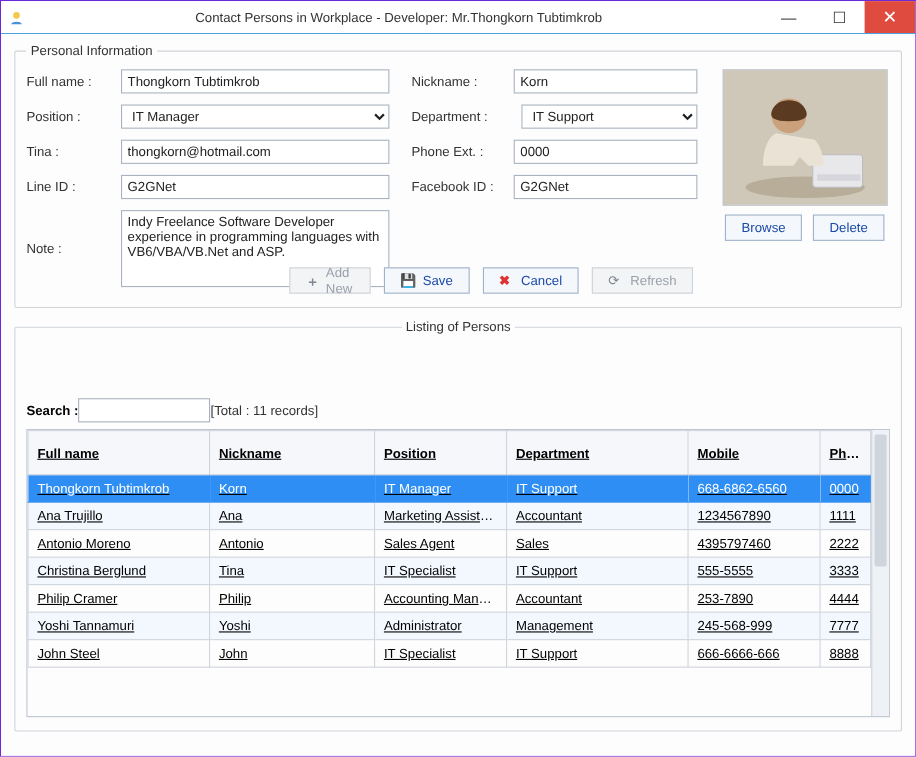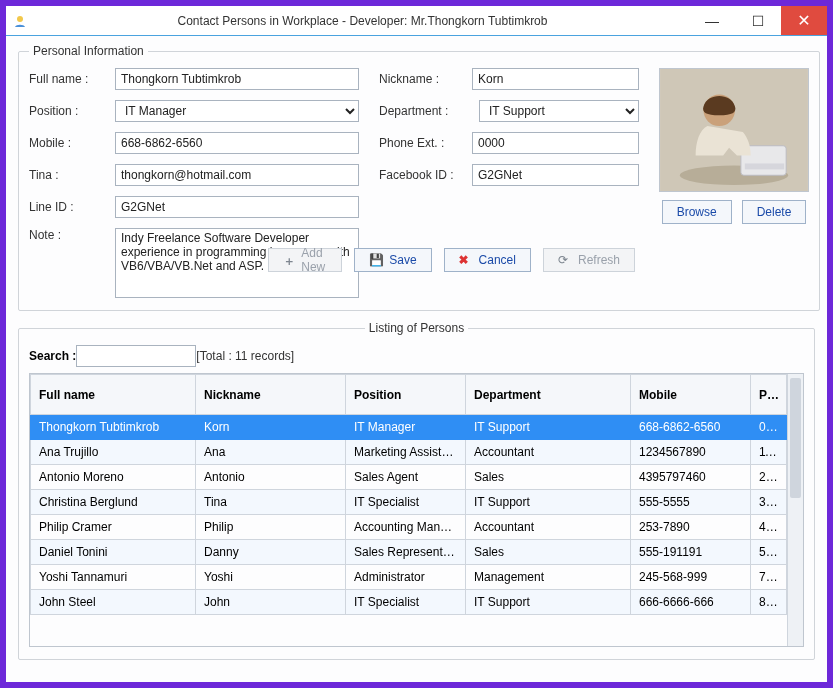--- a/index.html
+++ b/index.html
@@ -1,19 +1,19 @@
 <!DOCTYPE html>
 <html><head>
 <meta charset="utf-8">
 <style>
   * { box-sizing: border-box; font-family: Tahoma, Arial, sans-serif; font-size: 12px; }
   body { margin: 0; background: #fff; }
 
   .window {
-    width: 833px; height: 688px; border: 6px solid #6d28d9; display: flex; flex-direction: column;
+    width: 833px; height: 688px; border: 1px solid #6d28d9; display: flex; flex-direction: column;
     background: #fff;
   }
   .titlebar {
     height: 30px; background: #fff; border-bottom: 1px solid #4aa3df;
     display: flex; align-items: center; padding: 0 0 0 6px;
   }
   .titlebar .app-icon { width: 16px; height: 16px; margin-right: 8px; }
   .titlebar .title { flex: 1; text-align: center; color: #333; }
   .titlebar .winbtns { display: flex; height: 100%; }
   .titlebar .winbtn {
@@ -60,26 +60,26 @@
     color: #1a4aa8; display: inline-flex; align-items: center; gap: 6px; cursor: pointer;
   }
   .btn.disabled { color: #9aa1ab; border-color: #cdd3da; background: #f3f4f6; cursor: default; }
   .btn .ic { width: 14px; height: 14px; display:inline-block; }
 
   .action-row {
     display: flex; gap: 12px; justify-content: flex-end; margin-top: 6px; padding-right: 4px;
   }
 
   .listing legend { color:#333;text-align:center; }
-  .searchbar { display:flex; align-items:center; gap: 0; padding: 0 0 6px 0; }
+  .searchbar { display:flex; align-items:center; gap: 0; padding: 0 0 6px 0; margin-top: 48px; }
   .searchbar label { font-weight: bold; }
   .searchbar input { width: 120px; height: 22px; border:1px solid #a9b3bf; padding:2px 5px; }
   .total { color:#333; }
 
-  .grid-wrap { border:1px solid #bfc6cf; height: 290px; overflow:hidden; display:flex; }
+  .grid-wrap { border:1px solid #bfc6cf; height: 290px; overflow:hidden; display:flex;text-decoration:underline; }
   table.grid { border-collapse: collapse; width: 100%; table-layout: fixed; }
   table.grid th, table.grid td {
     border: 1px solid #cfd5dd; padding: 5px 8px; text-align: left; font-size: 12px;
     white-space: nowrap; overflow: hidden; text-overflow: ellipsis;
   }
   table.grid th { background: #f5f7fa; font-weight: bold; height: 40px; }
   table.grid tbody tr:nth-child(even) td { background: #f3f8fe; }
   table.grid tbody tr.selected td { background: #2f8ef4; color: #fff; border-color:#2f8ef4; }
   .grid-scroll { width: 16px; background: #eef1f5; border-left:1px solid #cfd5dd; position:relative; }
   .grid-scroll .thumb { position:absolute; top:4px; left:2px; right:2px; height:120px; background:#cfd5dd; border-radius:2px; }
@@ -120,32 +120,28 @@
             <label>Full name :</label>
             <input class="ctrl" value="Thongkorn Tubtimkrob" style="">
           </div>
           <div class="row">
             <label>Position :</label>
             <select class="ctrl">
               <option>IT Manager</option>
             </select>
           </div>
           <div class="row">
-            <label>Mobile :</label>
-            <input class="ctrl" value="668-6862-6560" style="">
-          </div>
-          <div class="row">
             <label>Tina :</label>
             <input class="ctrl" value="thongkorn@hotmail.com" style="">
           </div>
           <div class="row">
             <label>Line ID :</label>
             <input class="ctrl" value="G2GNet" style="">
           </div>
-          <div class="row" style="align-items:flex-start">
+          <div class="row" style="align-items:center">
             <label>Note :</label>
             <textarea class="ctrl" style="">Indy Freelance Software Developer experience in programming languages with VB6/VBA/VB.Net and ASP.</textarea>
           </div>
         </div>
 
         <div class="col mid">
           <div class="row mid">
             <label>Nickname :</label>
             <input class="ctrl" value="Korn" style="">
           </div>
@@ -273,28 +269,20 @@
                 </tr>
                 <tr>
                   <td>Philip Cramer</td>
                   <td>Philip</td>
                   <td>Accounting Manager</td>
                   <td>Accountant</td>
                   <td>253-7890</td>
                   <td>4444</td>
                 </tr>
                 <tr>
-                  <td>Daniel Tonini</td>
-                  <td>Danny</td>
-                  <td>Sales Representative</td>
-                  <td>Sales</td>
-                  <td>555-191191</td>
-                  <td>5555</td>
-                </tr>
-                <tr>
                   <td>Yoshi Tannamuri</td>
                   <td>Yoshi</td>
                   <td>Administrator</td>
                   <td>Management</td>
                   <td>245-568-999</td>
                   <td>7777</td>
                 </tr>
                 <tr>
                   <td>John Steel</td>
                   <td>John</td>

